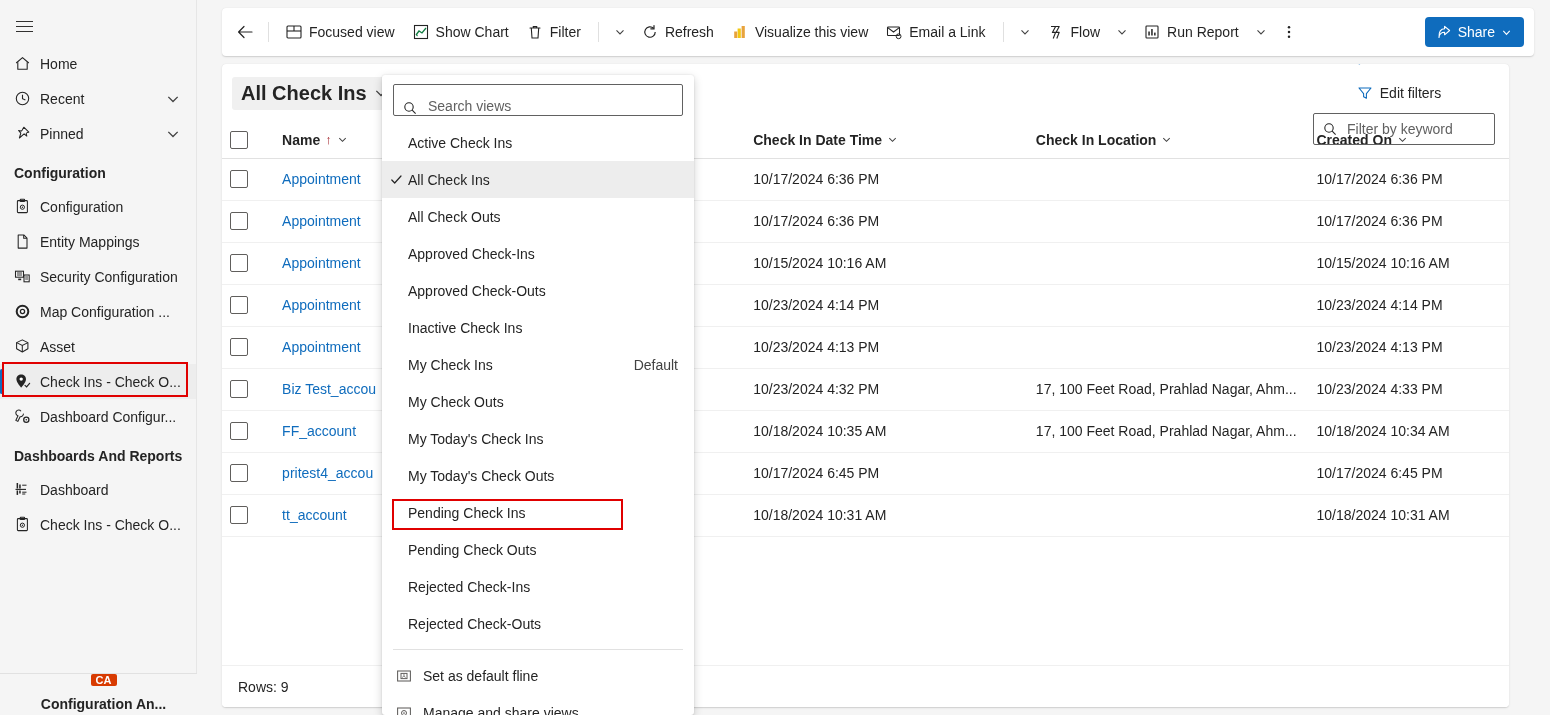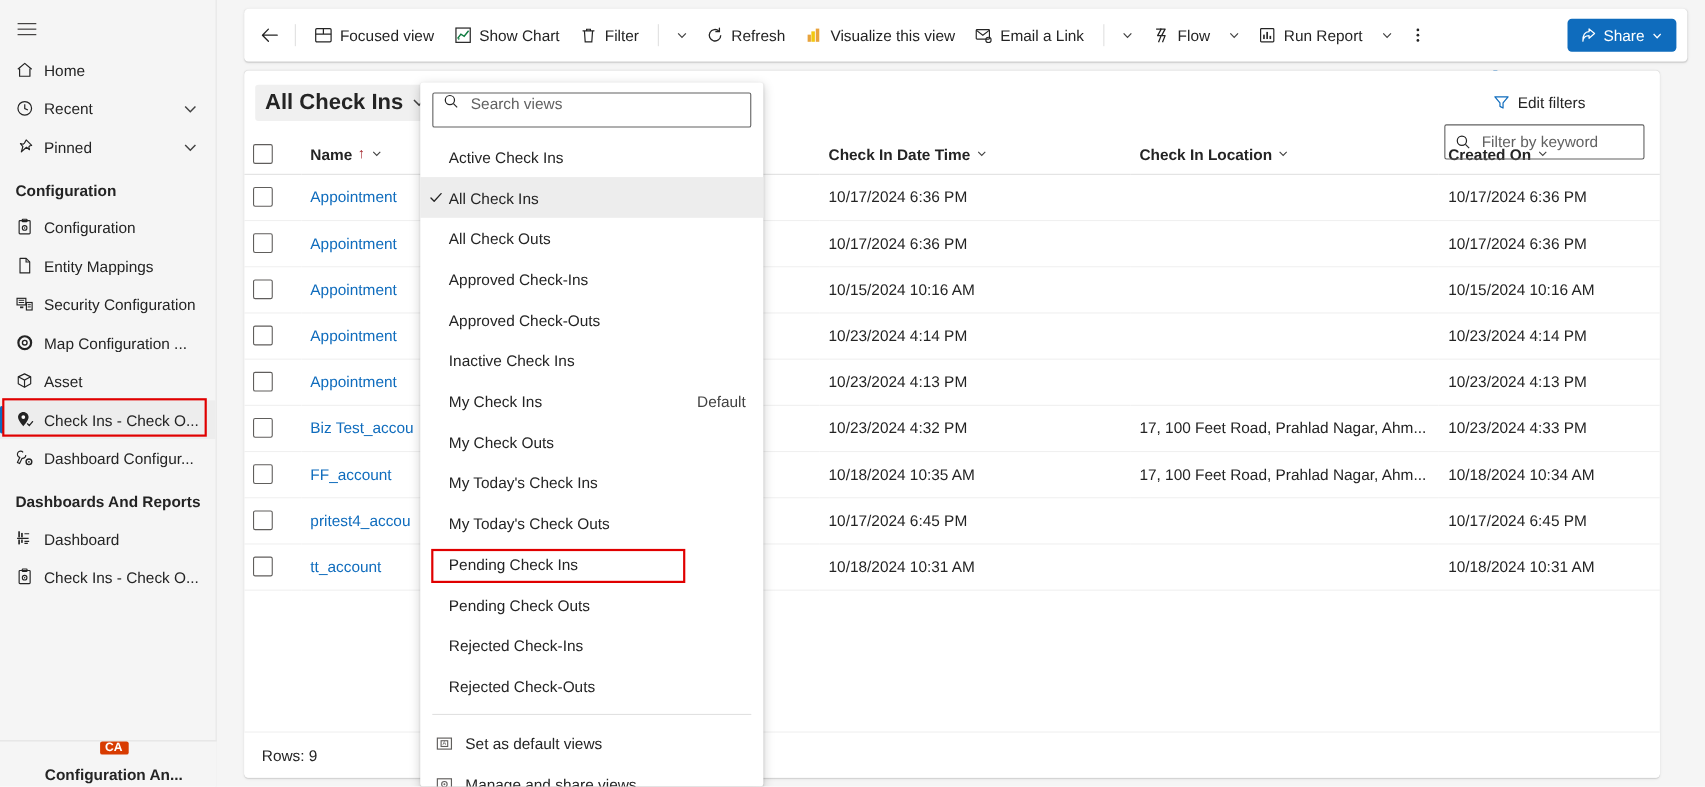--- a/index.html
+++ b/index.html
@@ -182,21 +182,21 @@
   
   .viewmenu {
     position: absolute; left: 382px; top: 75px; width: 312px; height: 640px;
     background: #fff;
     box-shadow: 0 3px 10px rgba(0,0,0,0.18), 0 0.5px 2px rgba(0,0,0,0.12);
     border-radius: 3px;
     z-index: 20;
     padding-top: 9px;
   }
   .vm-search {
-    display: flex; align-items: flex-start; gap: 9px;
+    display: flex; align-items: flex-end; gap: 9px;
     margin: 0 11px 8px 11px; height: 32px;
     border: 1px solid #616161; border-radius: 2px; padding: 0 9px;
   }
   .vm-search input {
     border: none; outline: none; width: 100%; font-size: 14px; background: transparent;
     font-family: inherit; color: #242424;
   }
   .vm-search input::placeholder { color: #616161; }
   .vm-item {
     display: flex; align-items: center; height: 37px;
@@ -794,21 +794,21 @@
     <div class="vm-divider"></div>
     <div id="vm-actions">
         <div class="vm-action">
           <span>
             <svg width="16" height="16" viewBox="0 0 16 16">
               <rect x="1.6" y="3" width="12.8" height="10" fill="none" stroke="#605e5c" stroke-width="1.05"></rect>
               <rect x="5" y="5.4" width="6" height="5.2" fill="none" stroke="#605e5c" stroke-width="1"></rect>
               <text x="8" y="9.6" font-size="5" text-anchor="middle" fill="#605e5c" font-family="Liberation Sans, sans-serif">A</text>
             </svg>
           </span>
-          <span>Set as default views</span>
+          <span>Set as default fline</span>
         </div>
         <div class="vm-action">
           <span>
             <svg width="16" height="16" viewBox="0 0 16 16">
               <rect x="1.6" y="3" width="12.8" height="10" fill="none" stroke="#605e5c" stroke-width="1.05"></rect>
               <circle cx="8" cy="8" r="2.5" fill="none" stroke="#605e5c" stroke-width="1"></circle>
               <circle cx="8" cy="8" r="0.85" fill="#605e5c"></circle>
             </svg>
           </span>
           <span>Manage and share views</span>

